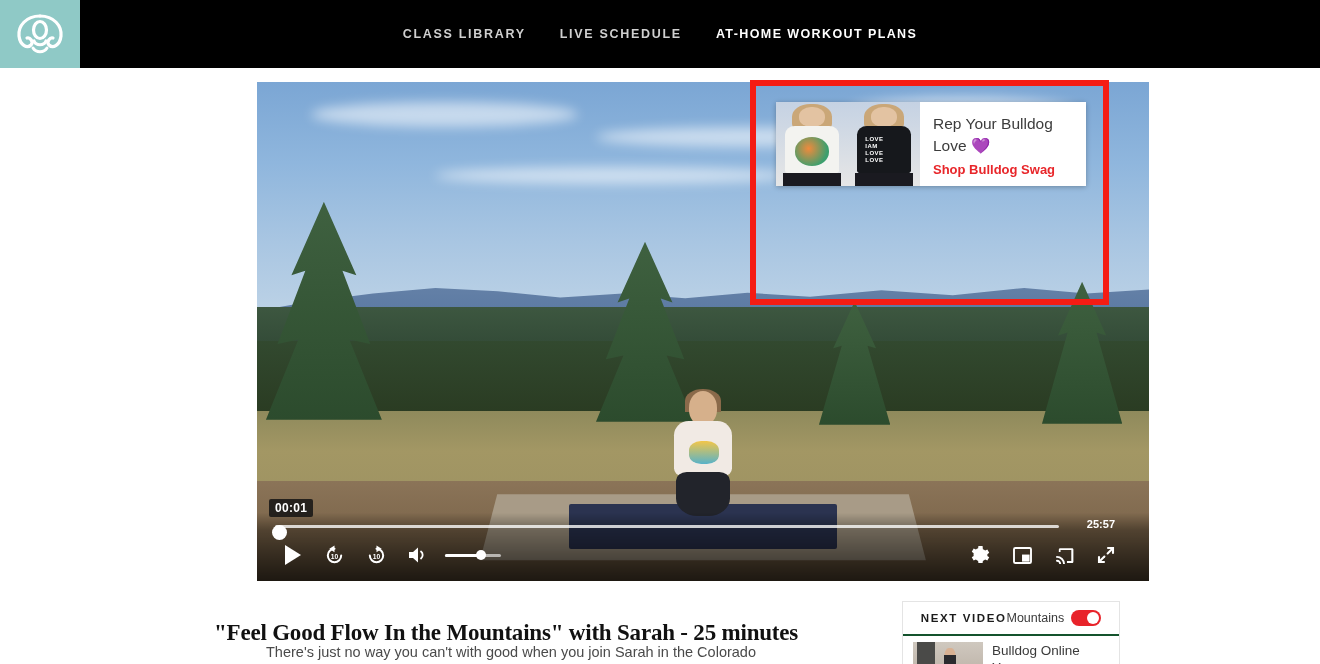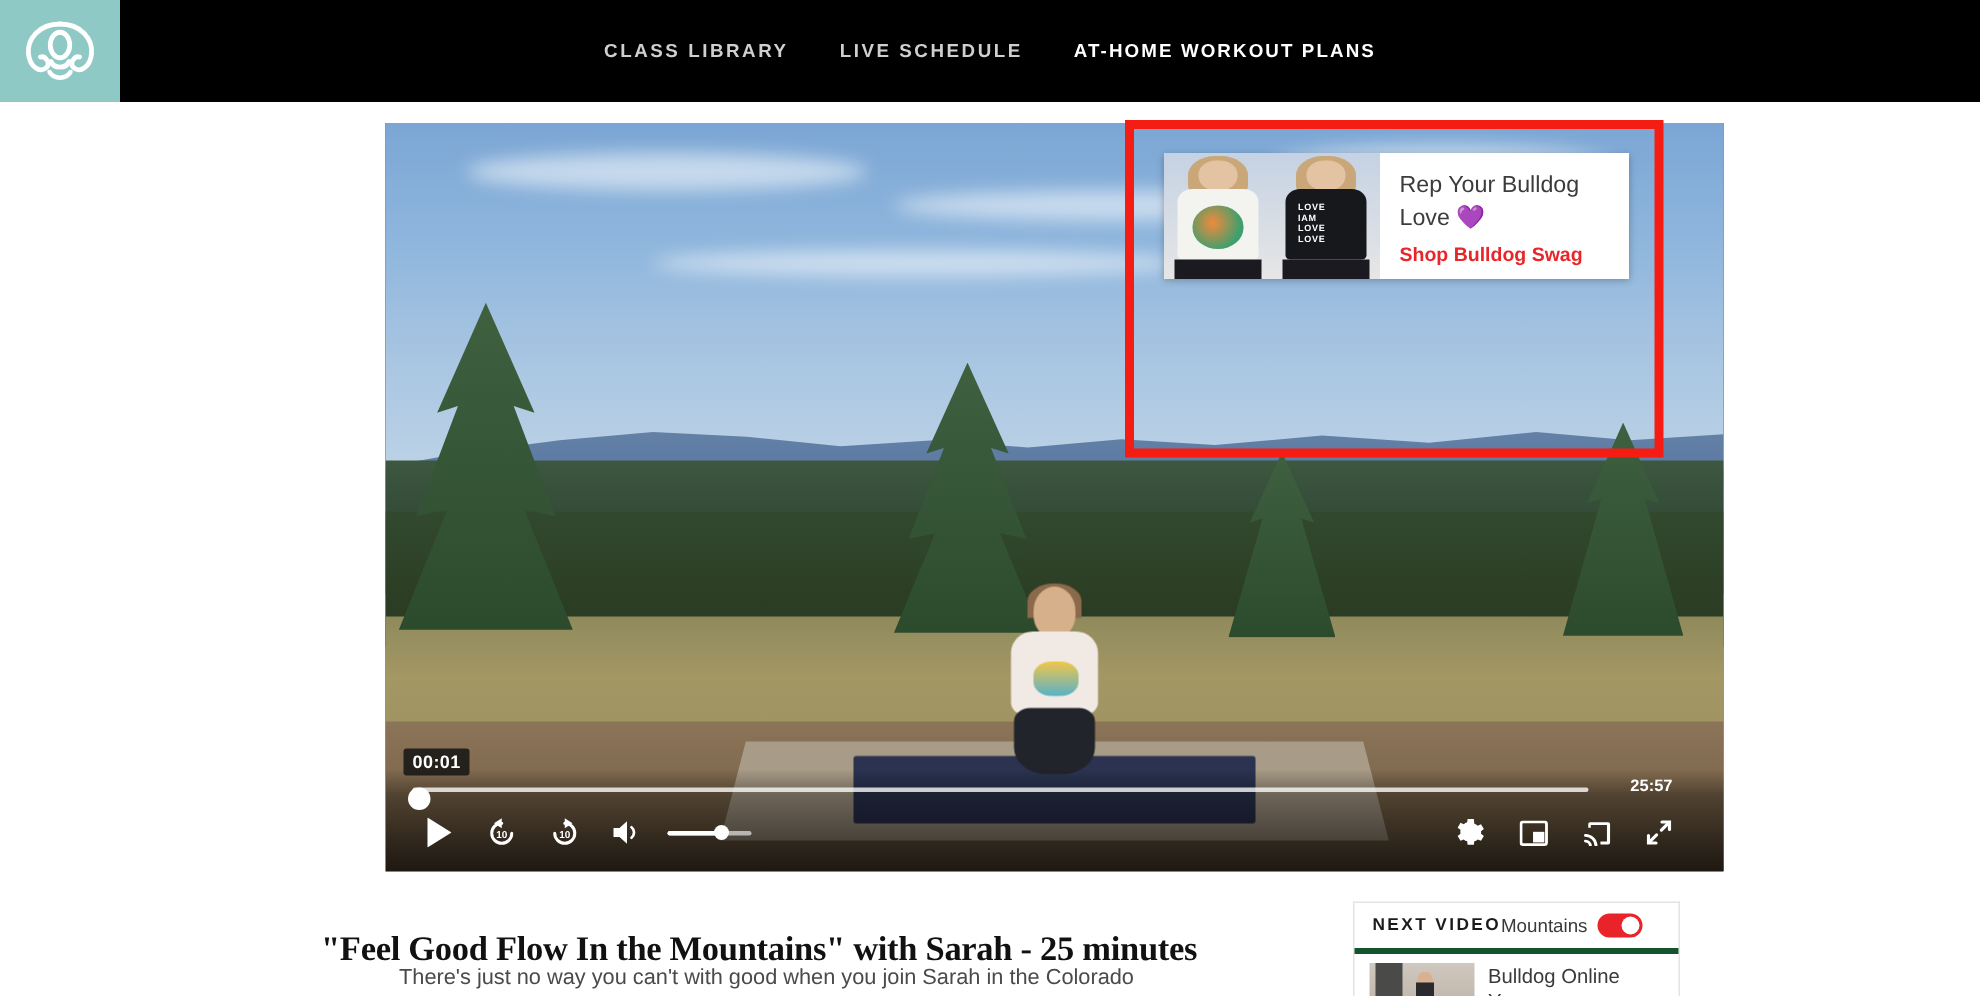--- a/index.html
+++ b/index.html
@@ -180,22 +180,22 @@
     position:absolute; left:266px; top:644px; width:700px;
     font-size:14.5px; color:#4a4a4a; white-space:nowrap;
   }
 
   
   .next-panel {
     position:absolute; left:902px; top:601px; width:218px; height:63px;
     background:#ffffff; border:1px solid #e4e4e4; border-bottom:none;
   }
   .next-head {
-    height:34px; display:flex; align-items:center; justify-content:flex-start;
-    padding:0 12px; border-bottom:4px solid #14532d;
+    height:34px; display:flex; align-items:center; justify-content:center;
+    padding:0 12px; border-bottom:2px solid #14532d;
   }
   .next-label { font-size:11.5px; font-weight:800; letter-spacing:1.6px; color:#1b1b1b; }
   .autoplay-wrap { display:flex; align-items:center; gap:7px; }
   .autoplay-label { font-size:12.5px; color:#3a3a3a; }
   .toggle { width:30px; height:16px; background:#e8232a; border-radius:9px; position:relative; }
   .toggle-knob { position:absolute; right:2px; top:2px; width:12px; height:12px; background:#fff; border-radius:50%; }
   .next-item { display:flex; gap:9px; padding:6px 10px 0 10px; }
   .next-thumb {
     width:70px; height:40px; flex:none; position:relative; overflow:hidden;
     background:linear-gradient(180deg,#cfc8bf 0%,#b9aea2 100%);

